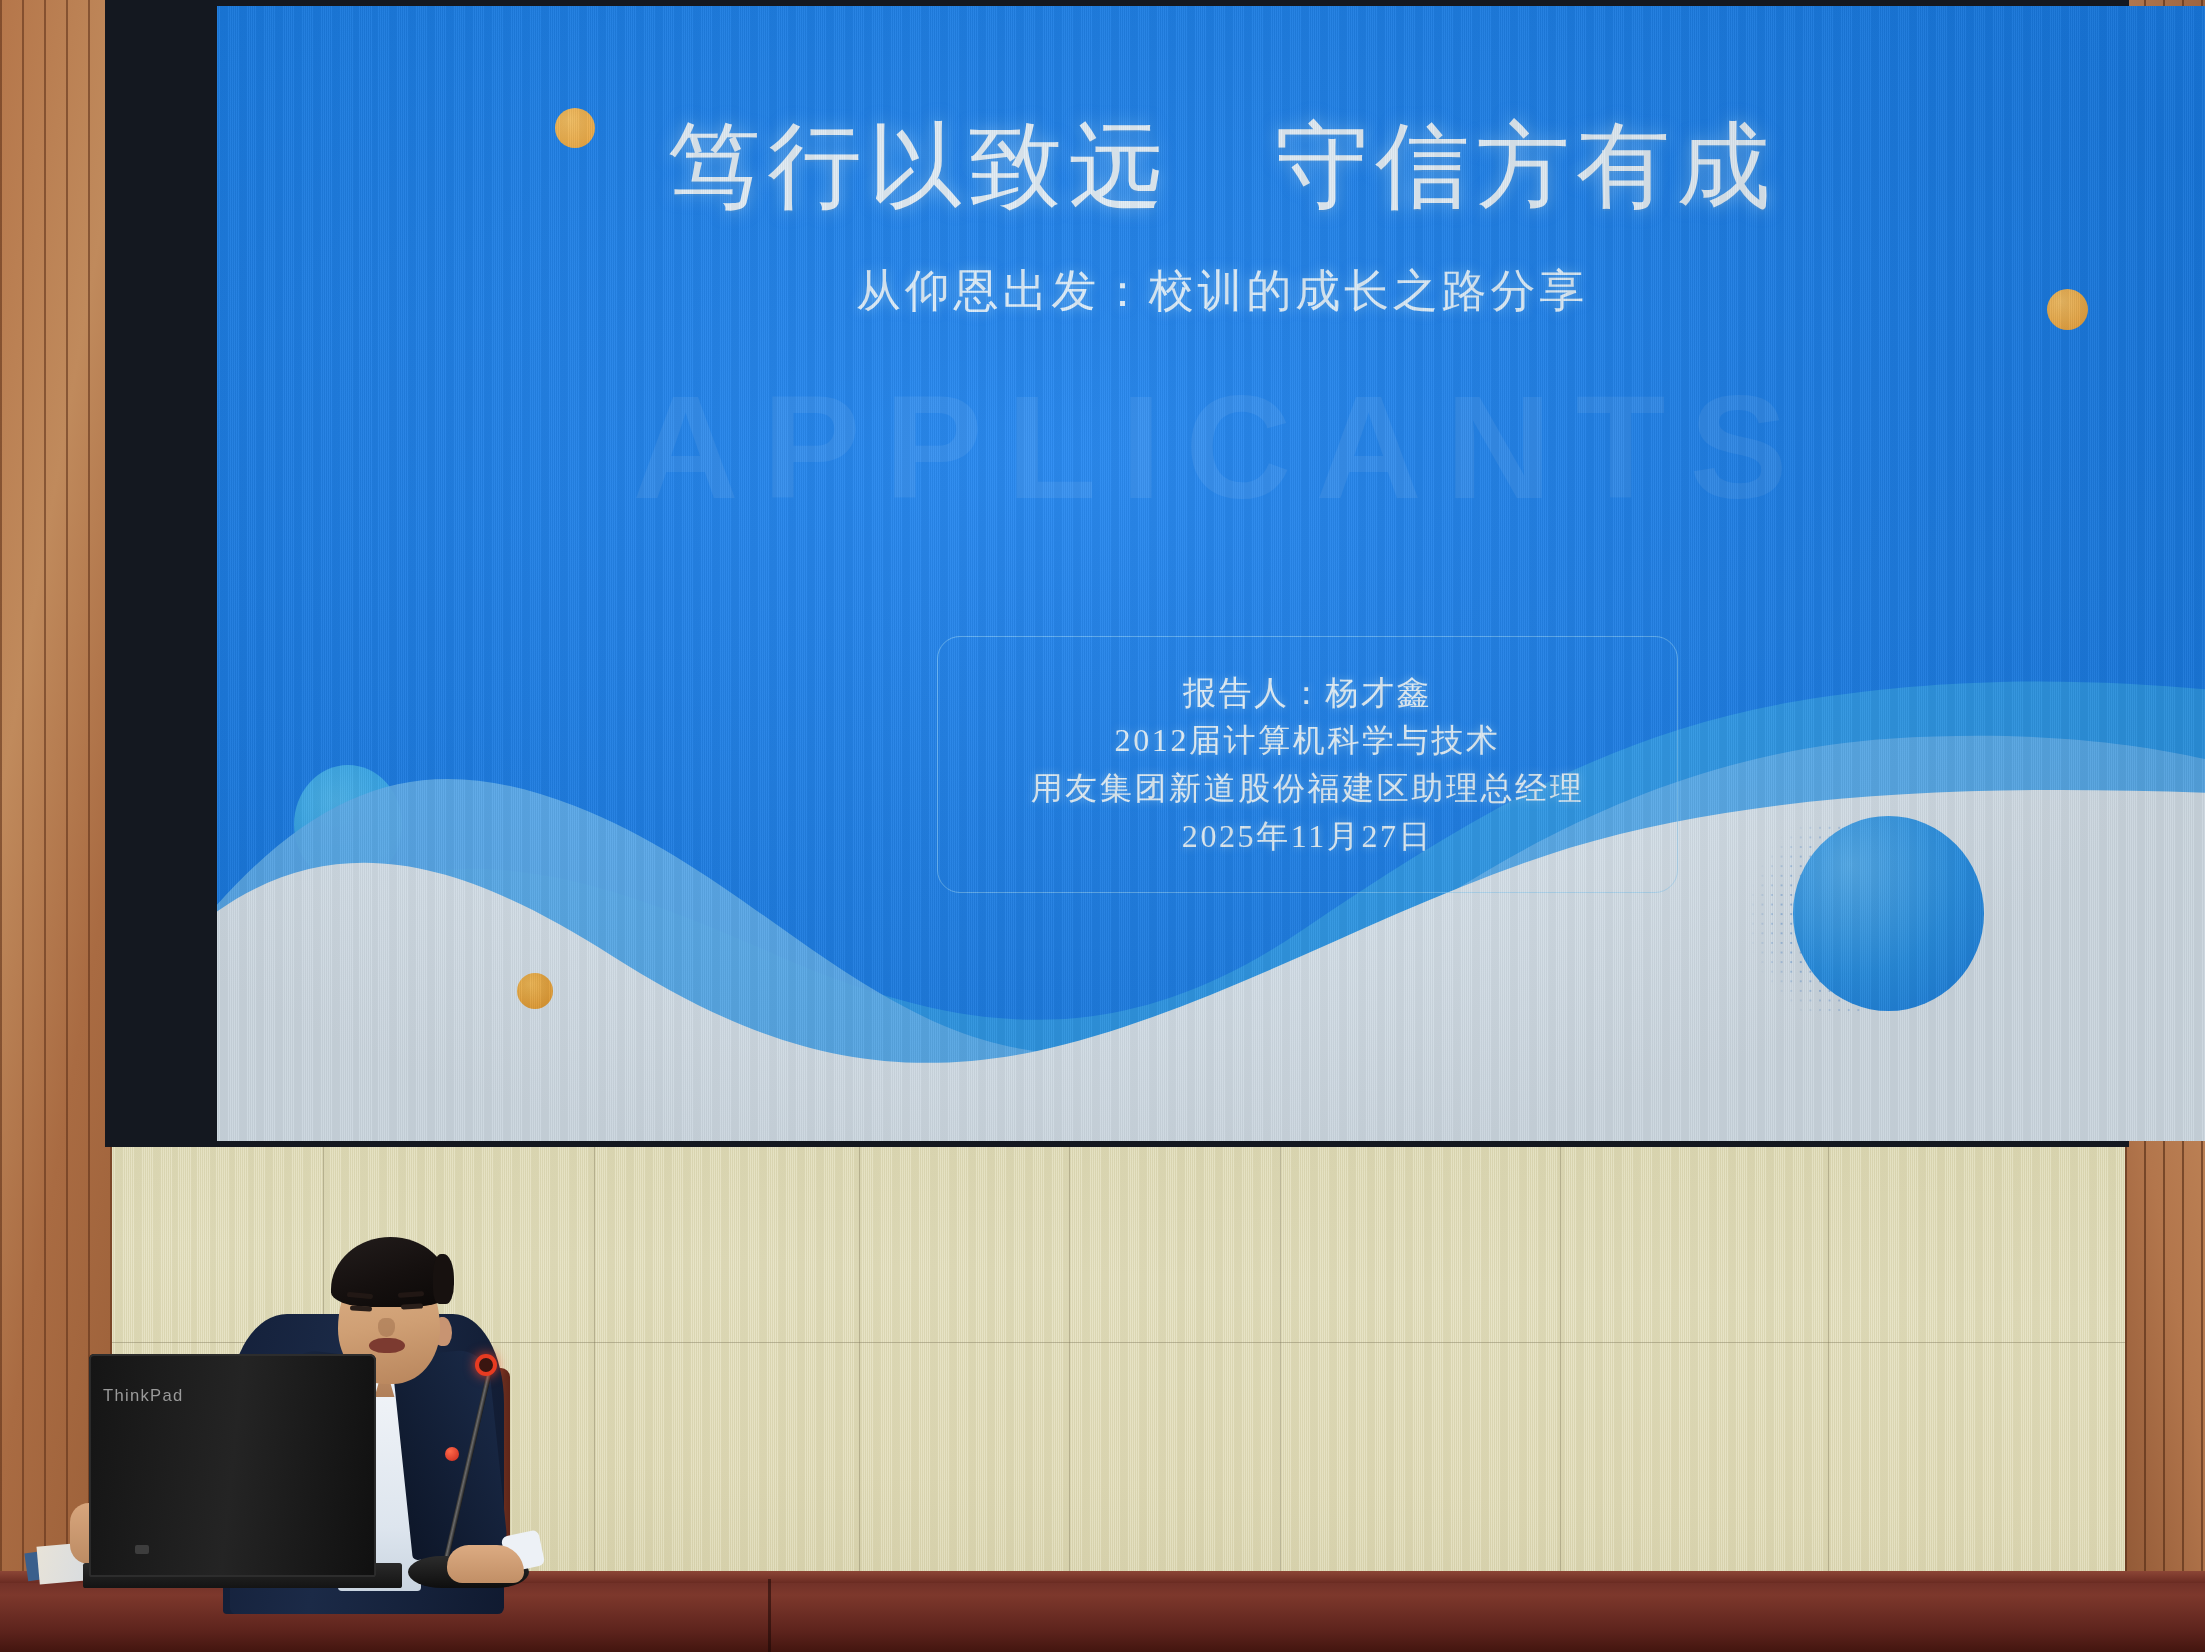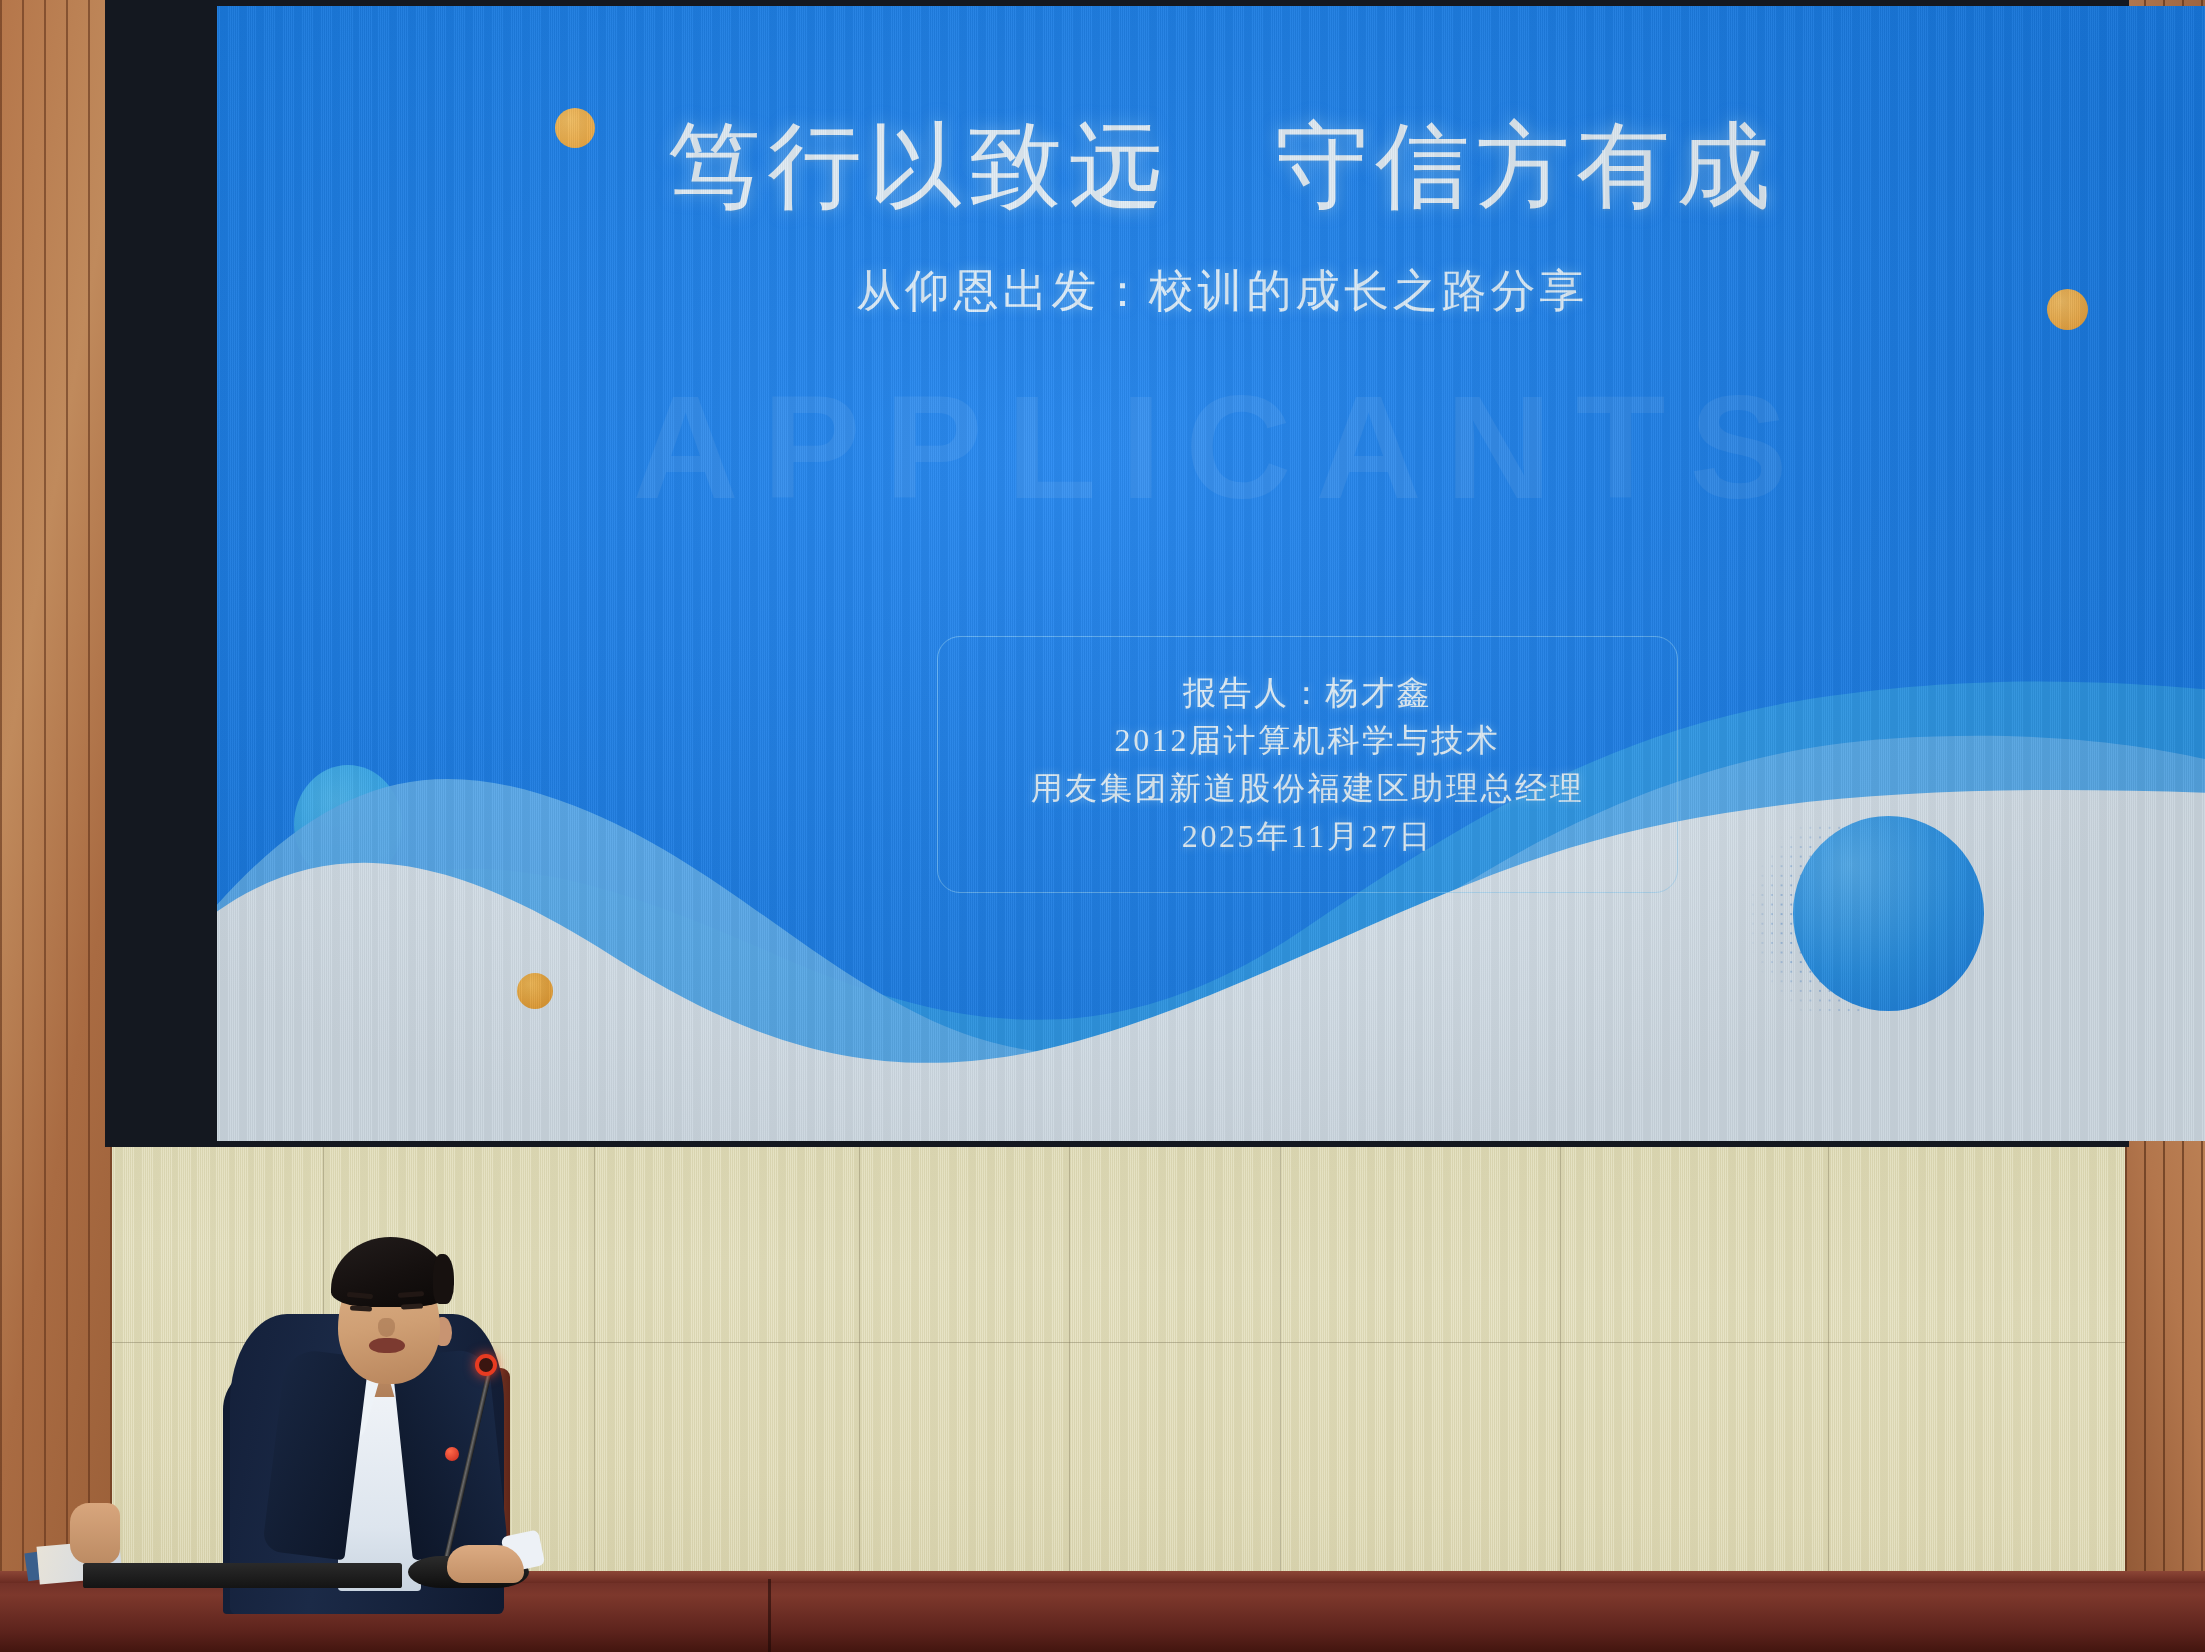--- a/index.html
+++ b/index.html
@@ -397,20 +397,24 @@
     <div class="brow brow-r"></div>
     <div class="eye eye-l"></div>
     <div class="eye eye-r"></div>
     <div class="nose"></div>
     <div class="mouth"></div>
 
     <div class="paper2"></div>
     <div class="paper"></div>
     <div class="hand-l"></div>
     <div class="laptop-base"></div>
+    <div class="laptop-lid">
+      <div class="laptop-logo">ThinkPad</div>
+      <div class="laptop-dot"></div>
+    </div>
 
     <div class="mic-gooseneck"></div>
     <div class="mic-base"></div>
     <div class="mic-head"></div>
     <div class="hand-r"></div>
     <div class="cuff-r"></div>
   </div>
 
   <div id="desk">
     <div id="desk-top"></div>

